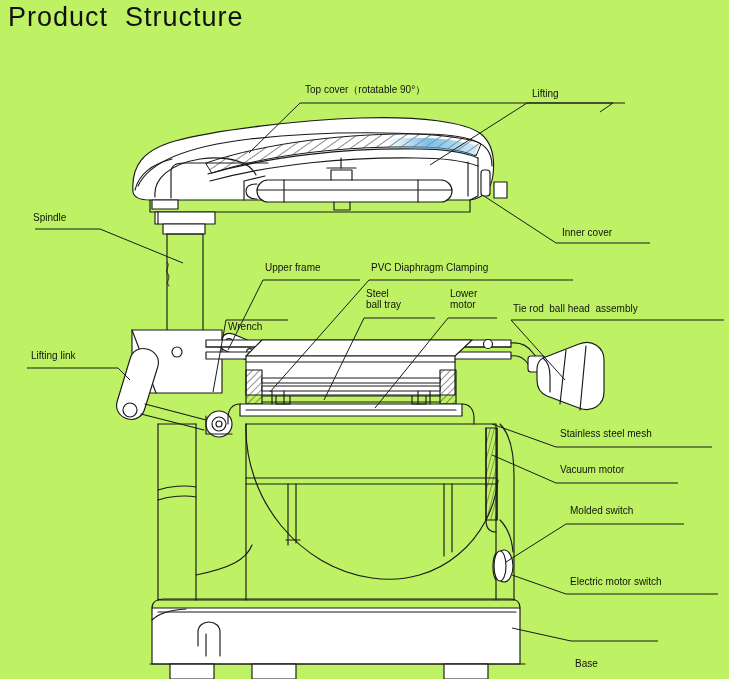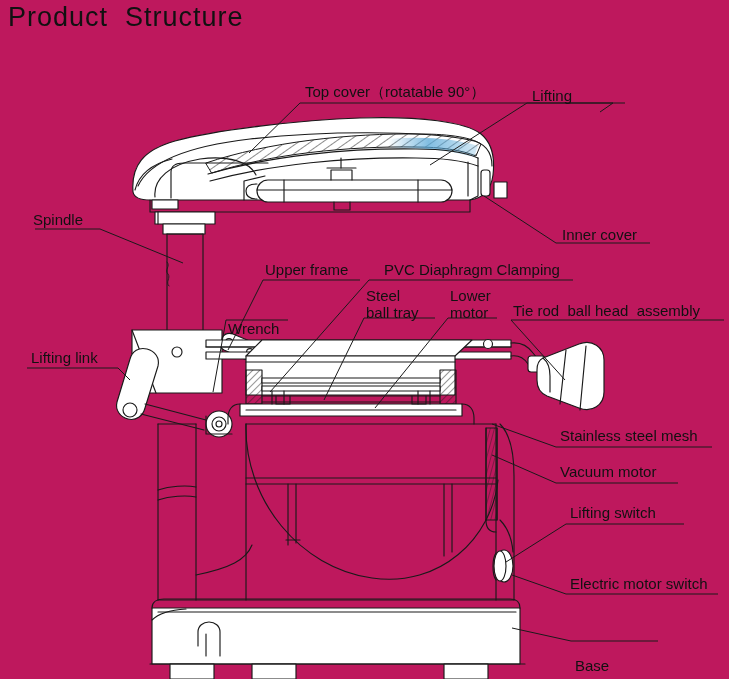--- a/index.html
+++ b/index.html
@@ -1,20 +1,20 @@
 <!DOCTYPE html>
 <html><head>
 <meta charset="utf-8">
 <style>
   html,body{margin:0;padding:0;background:#ffffff;}
   body{width:729px;height:679px;font-family:"Liberation Sans",sans-serif;color:#1a1a1a;overflow:hidden;}
-  #stage{position:relative;width:729px;height:679px;background:#be185d;}
+  #stage{position:relative;width:729px;height:679px;background:#bef264;}
   #title{position:absolute;left:8px;top:2px;font-size:27px;letter-spacing:1px;color:#111;white-space:pre;}
   svg#art{position:absolute;left:0;top:0;width:729px;height:679px;}
-  .lbl{position:absolute;font-size:15px;color:#111;white-space:pre;line-height:1.1;}
+  .lbl{position:absolute;font-size:10px;color:#111;white-space:pre;line-height:1.1;}
 </style>
 </head>
 <body>
 
 <div id="stage">
 
   <div id="title">Product  Structure</div>
 
   <svg id="art" viewBox="0 0 729 679">
     <defs>
@@ -243,26 +243,26 @@
   </svg>
 
   <div id="labels">
       <div class="lbl" style="left: 305px; top: 84px;">Top cover（rotatable 90°）</div>
       <div class="lbl" style="left: 532px; top: 88px;">Lifting</div>
       <div class="lbl" style="left: 562px; top: 227px;">Inner cover</div>
       <div class="lbl" style="left: 33px; top: 212px;">Spindle</div>
       <div class="lbl" style="left: 31px; top: 350px;">Lifting link</div>
       <div class="lbl" style="left: 228px; top: 321px;">Wrench</div>
       <div class="lbl" style="left: 265px; top: 262px;">Upper frame</div>
-      <div class="lbl" style="left: 371px; top: 262px; margin-left: 13px;">PVC Diaphragm Clamping</div>
+      <div class="lbl" style="left: 371px; top: 262px;">PVC Diaphragm Clamping</div>
       <div class="lbl" style="left: 366px; top: 288px;">Steel
 ball tray</div>
       <div class="lbl" style="left: 450px; top: 288px;">Lower
 motor</div>
       <div class="lbl" style="left: 513px; top: 303px;">Tie rod  ball head  assembly</div>
       <div class="lbl" style="left: 560px; top: 428px;">Stainless steel mesh</div>
       <div class="lbl" style="left: 560px; top: 464px;">Vacuum motor</div>
-      <div class="lbl" style="left: 570px; top: 505px;">Lifting switch</div>
+      <div class="lbl" style="left: 570px; top: 505px;">Molded switch</div>
       <div class="lbl" style="left: 570px; top: 576px;">Electric motor switch</div>
       <div class="lbl" style="left: 575px; top: 623px; margin-top: 35px;">Base</div>
     </div>
 
 </div>
 
 </body></html>

